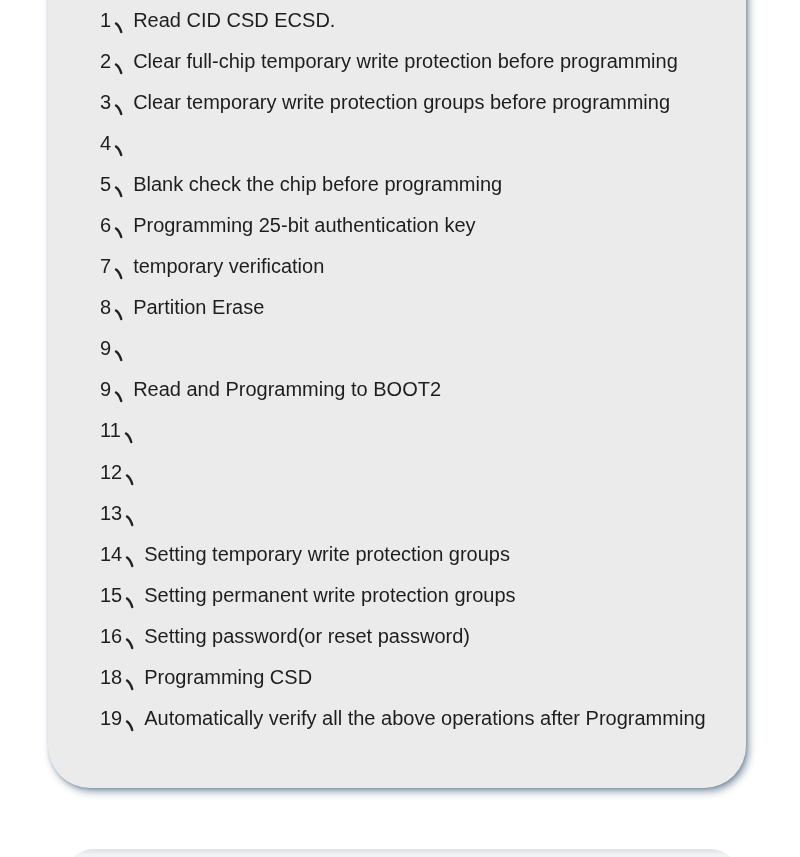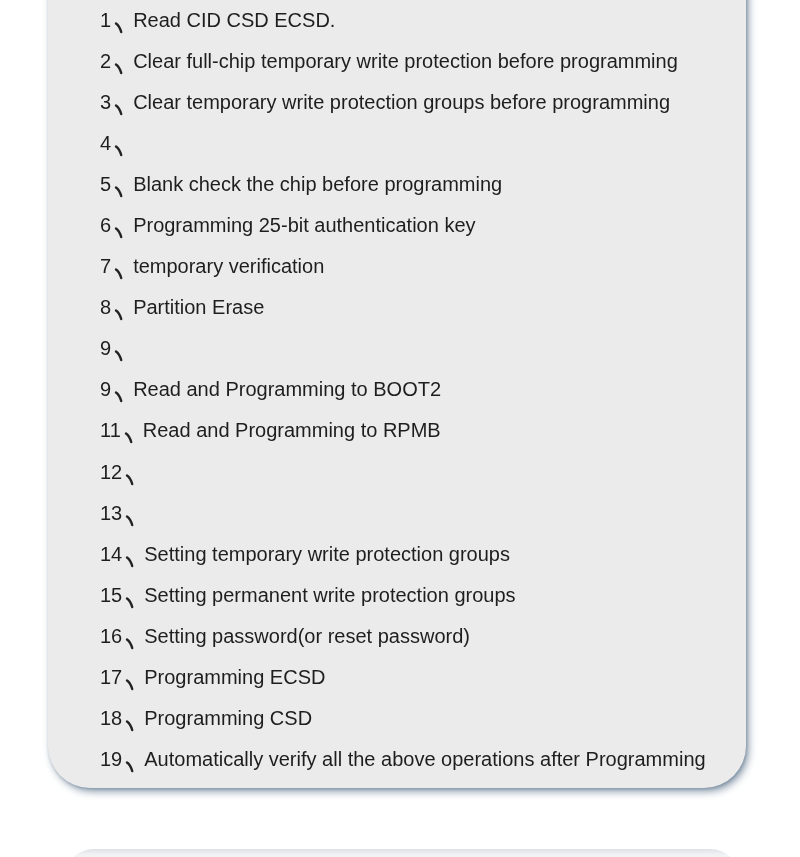--- a/index.html
+++ b/index.html
@@ -168,21 +168,20 @@
     <span class="text">Read and Programming to BOOT2</span>
   </li>
 
   <li class="row">
     <span class="num">11</span>
     <span class="sep" aria-hidden="true" title="、">
       <svg width="13" height="14" viewBox="0 0 13 14">
         <path d="M3 2.5 Q6.5 5 8.2 11" fill="none" stroke="#222222" stroke-width="2.4" stroke-linecap="round"></path>
       </svg>
     </span>
-    <span class="text">Read and Programming to RPMB</span>
   </li>
 
   <li class="row">
     <span class="num">12</span>
     <span class="sep" aria-hidden="true" title="、">
       <svg width="13" height="14" viewBox="0 0 13 14">
         <path d="M3 2.5 Q6.5 5 8.2 11" fill="none" stroke="#222222" stroke-width="2.4" stroke-linecap="round"></path>
       </svg>
     </span>
   </li>
@@ -219,29 +218,20 @@
   <li class="row">
     <span class="num">16</span>
     <span class="sep" aria-hidden="true" title="、">
       <svg width="13" height="14" viewBox="0 0 13 14">
         <path d="M3 2.5 Q6.5 5 8.2 11" fill="none" stroke="#222222" stroke-width="2.4" stroke-linecap="round"></path>
       </svg>
     </span>
     <span class="text">Setting password(or reset password)</span>
   </li>
 
-  <li class="row">
-    <span class="num">17</span>
-    <span class="sep" aria-hidden="true" title="、">
-      <svg width="13" height="14" viewBox="0 0 13 14">
-        <path d="M3 2.5 Q6.5 5 8.2 11" fill="none" stroke="#222222" stroke-width="2.4" stroke-linecap="round"></path>
-      </svg>
-    </span>
-    <span class="text">Programming ECSD</span>
-  </li>
 
   <li class="row">
     <span class="num">18</span>
     <span class="sep" aria-hidden="true" title="、">
       <svg width="13" height="14" viewBox="0 0 13 14">
         <path d="M3 2.5 Q6.5 5 8.2 11" fill="none" stroke="#222222" stroke-width="2.4" stroke-linecap="round"></path>
       </svg>
     </span>
     <span class="text">Programming CSD</span>
   </li>

